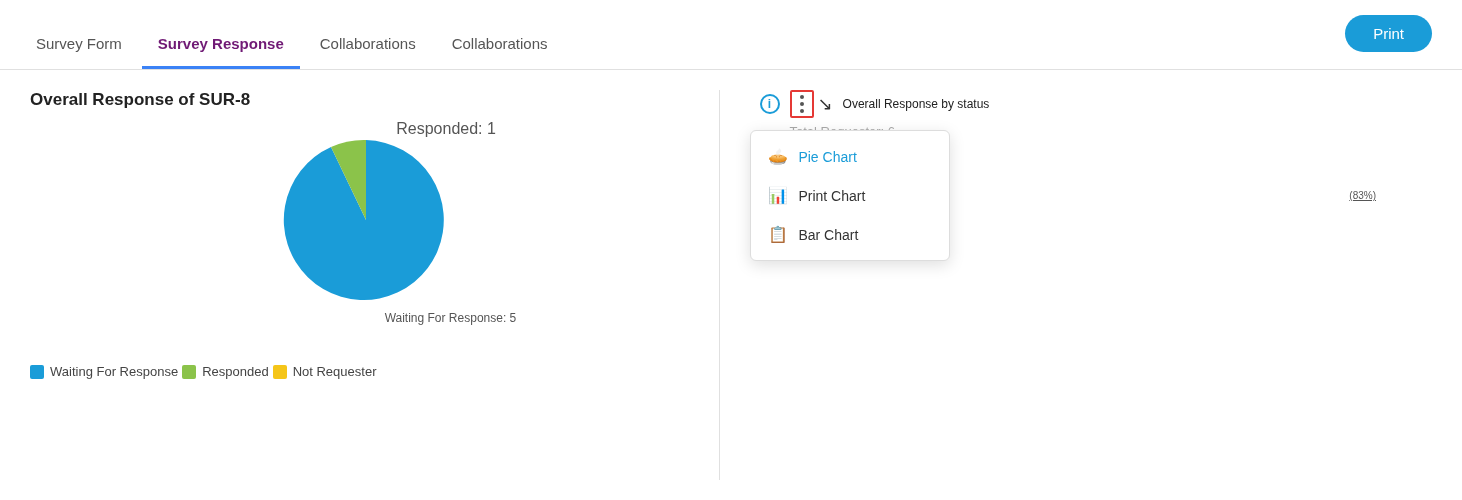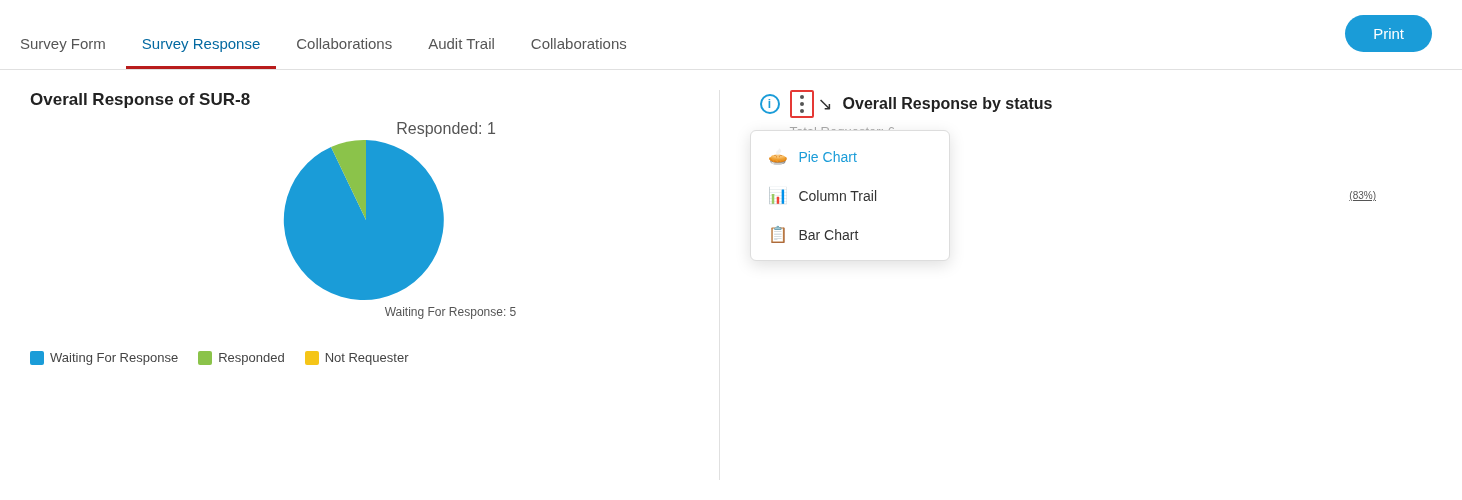--- a/index.html
+++ b/index.html
@@ -11,36 +11,36 @@
       height: 500px;
       overflow: hidden;
       position: relative;
     }
 
     
     .top-nav {
       display: flex;
       align-items: flex-end;
       border-bottom: 1px solid #e0e0e0;
-      padding: 0 4px;
+      padding: 0 20px;
       height: 70px;
     }
     .nav-tab {
       padding: 10px 16px 14px;
       font-size: 15px;
       color: #555;
       cursor: pointer;
       border-bottom: 3px solid transparent;
       margin-right: 4px;
       white-space: nowrap;
     }
     .nav-tab.active {
-      color: #0369a1;
-      border-bottom: 3px solid #b91c1c;
-      font-weight: 400;
+      color: #701a75;
+      border-bottom: 3px solid #3b82f6;
+      font-weight: 700;
     }
 
     
     .print-btn {
       position: absolute;
       top: 15px;
       right: 30px;
       background: #1a9cd8;
       color: #fff;
       border: none;
@@ -89,32 +89,32 @@
     .label-responded {
       position: absolute;
       top: 0;
       left: 170px;
       font-size: 16px;
       color: #555;
       white-space: nowrap;
     }
     .label-waiting {
       position: absolute;
-      bottom: 21px;
+      bottom: 15px;
       right: -10px;
       font-size: 12px;
       color: #555;
       white-space: nowrap;
     }
 
     
     .legend {
       display: flex;
-      gap: 20px;
-      margin-top: 10px;
+      gap: 4px;
+      margin-top: 24px;
       align-items: center;
       flex-wrap: wrap;
     }
     .legend-item {
       display: flex;
       align-items: center;
       gap: 6px;
       font-size: 13px;
       color: #444;
     }
@@ -169,22 +169,22 @@
       height: 4px;
       background: #555;
       border-radius: 50%;
     }
     .arrow-icon {
       font-size: 18px;
       color: #333;
       margin-left: -6px;
     }
     .right-title {
-      font-size: 16px;
-      font-weight: 700;
+      font-size: 12px;
+      font-weight: 400;
       color: #222;
     }
     .sub-text {
       font-size: 13px;
       color: #555;
       margin-left: 30px;
       margin-bottom: 16px;
       text-decoration: line-through;
       opacity: 0.5;
     }
@@ -227,21 +227,20 @@
       text-decoration: underline;
     }
   </style>
 </head>
 <body>
 
 <nav class="top-nav">
   <div class="nav-tab">Survey Form</div>
   <div class="nav-tab active">Survey Response</div>
   <div class="nav-tab">Collaborations</div>
-  <div class="nav-tab">Audit Trail</div>
   <div class="nav-tab">Collaborations</div>
 </nav>
 
 <button class="print-btn">Print</button>
 
 <div class="main-content">
 
   <div class="left-panel">
     <div class="section-title">Overall Response of SUR-8</div>
 
@@ -290,21 +289,21 @@
 
     <div class="sub-text">Total Requester: 6</div>
 
     <div class="dropdown-menu">
       <div class="dropdown-item active-item">
         <span class="menu-icon">🥧</span>
         <span>Pie Chart</span>
       </div>
       <div class="dropdown-item">
         <span class="menu-icon">📊</span>
-        <span>Column Trail</span>
+        <span>Print Chart</span>
       </div>
       <div class="dropdown-item">
         <span class="menu-icon">📋</span>
         <span>Bar Chart</span>
       </div>
     </div>
 
     <div class="percent-badge">(83%)</div>
   </div>
 

